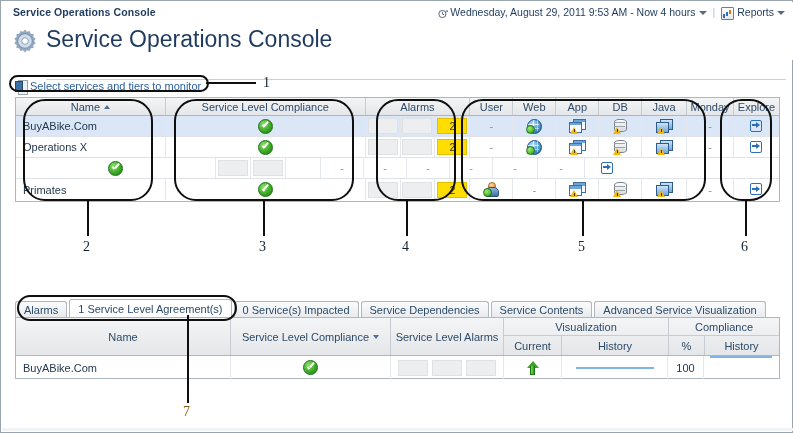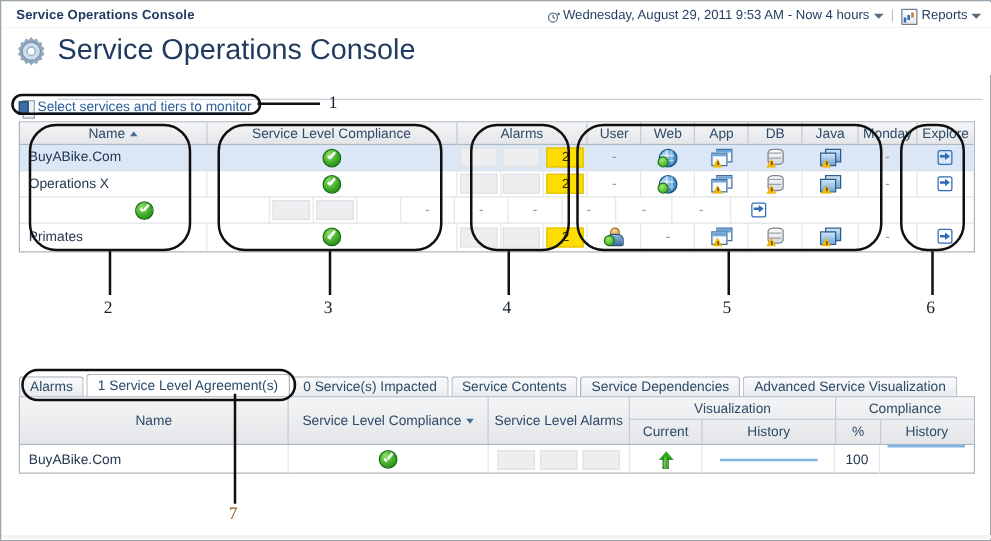--- a/index.html
+++ b/index.html
@@ -440,22 +440,22 @@
           </div>
         </div>
       </div>
   </div>
 
   <div style="position:absolute;left:14px;top:298px;width:765px;height:88px;">
     <div class="tabstrip" id="detail-tabs">
         <div class="tab">Alarms</div>
         <div class="tab active">1 Service Level Agreement(s)</div>
         <div class="tab">0 Service(s) Impacted</div>
+        <div class="tab">Service Dependencies</div>
         <div class="tab">Service Contents</div>
-        <div class="tab">Service Dependencies</div>
         <div class="tab">Advanced Service Visualization</div>
       </div>
     <div class="grid" style="left:0;top:18px;width:765px;height:62px;">
       <div style="height:38px;background:linear-gradient(#f4f5f6,#e4e6e9);border-bottom:1px solid #aeb6be;display:flex;box-sizing:border-box;">
         <div class="th" style="width:215px;height:100%;">
           <span>Name</span>
         </div>
         <div class="th" style="width:160px;height:100%;">
           <span>Service Level Compliance</span>
           <span class="sortarrow sortdesc"></span>

